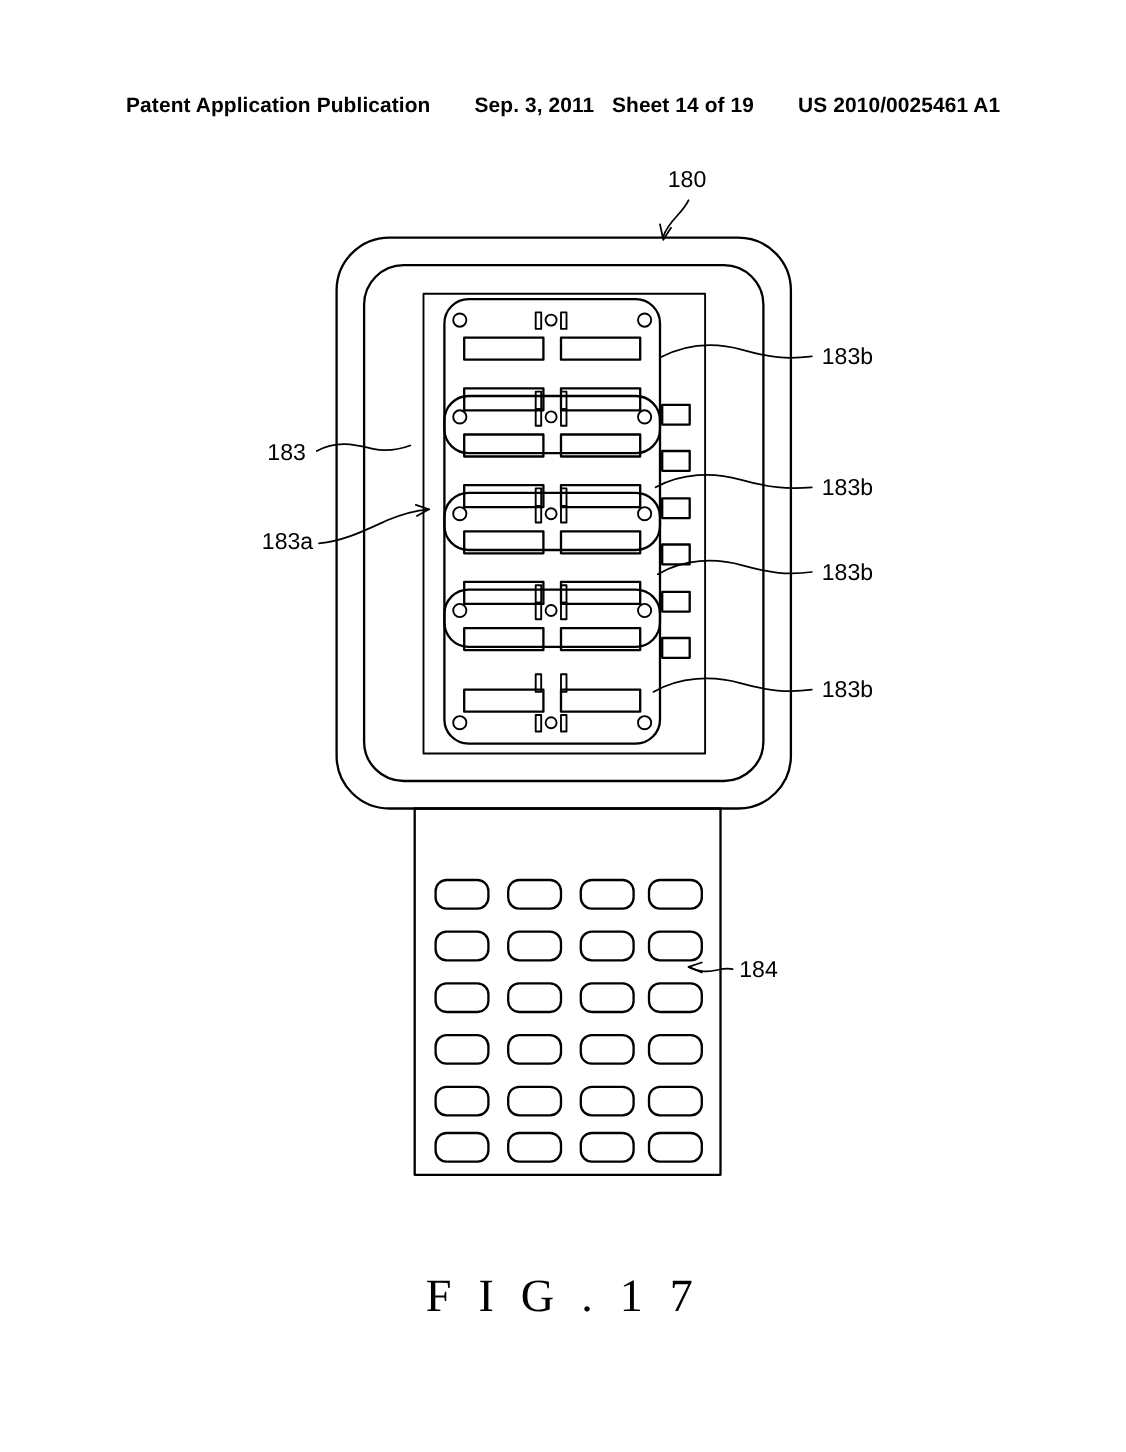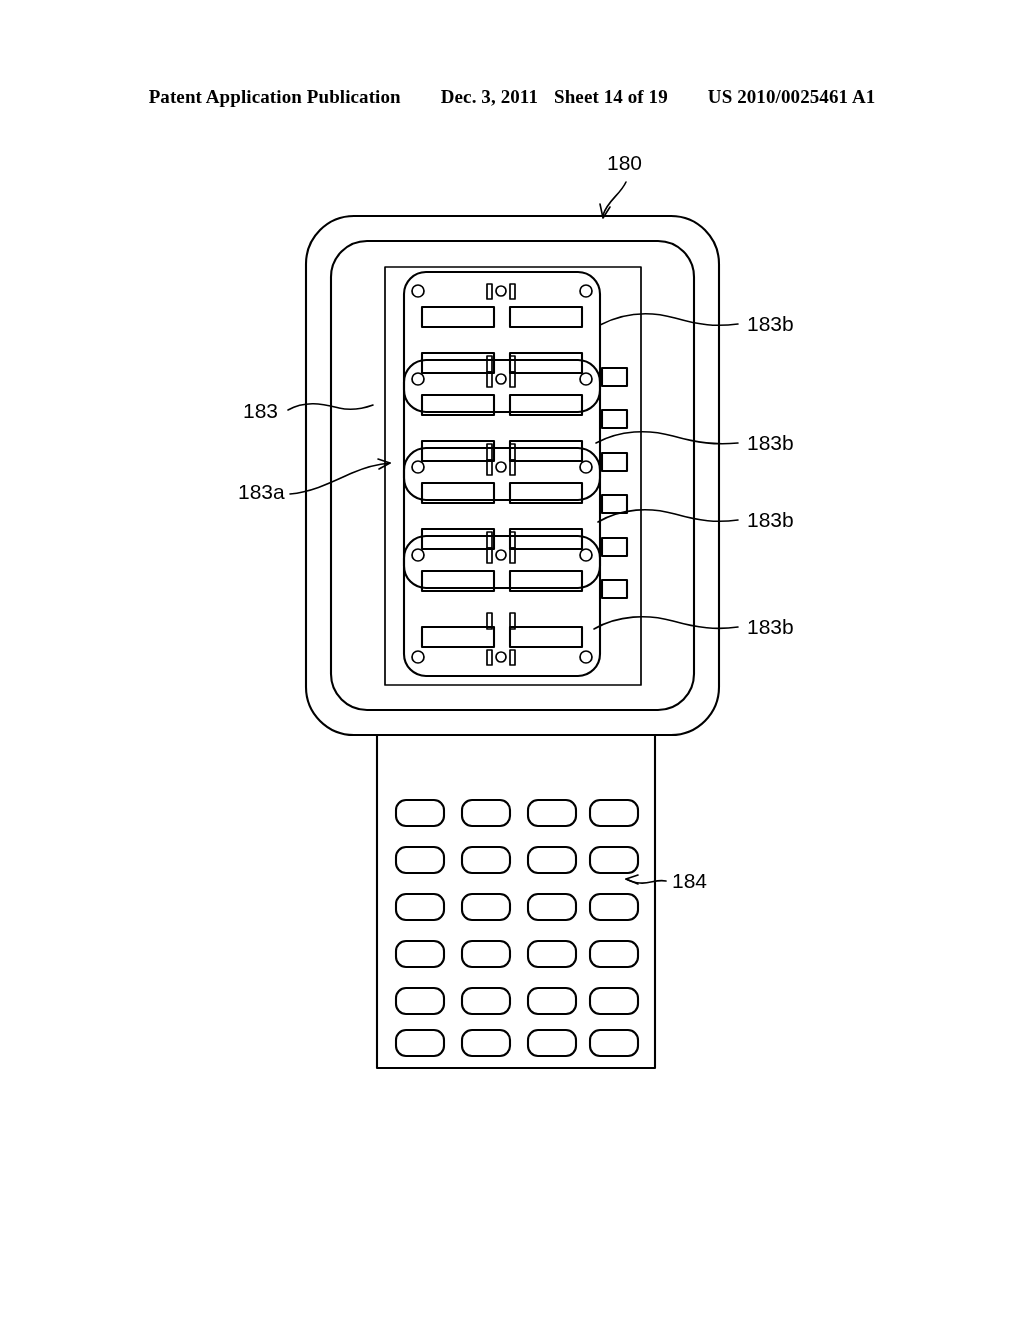--- a/index.html
+++ b/index.html
@@ -22,21 +22,21 @@
     background: #ffffff;
   }
   .header {
     position: absolute;
     top: 86px;
     left: 0;
     width: 1024px;
     display: flex;
     justify-content: center;
     align-items: baseline;
-    font-family: Liberation Serif, serif;
+    font-family: Liberation Sans, sans-serif;
     font-weight: bold;
     font-size: 19px;
     letter-spacing: 0.1px;
     white-space: nowrap;
   }
   .header .h-pub {
     margin-right: 40px;
   }
   .header .h-date {
     margin-right: 16px;
@@ -92,21 +92,21 @@
     fill: #000000;
   }
 </style>
 </head>
 <body>
 
 <div class="page">
 
   <div class="header">
     <span class="h-pub">Patent Application Publication</span>
-    <span class="h-date">Dec. 3, 2011</span>
+    <span class="h-date">Sep. 3, 2011</span>
     <span class="h-sheet">Sheet 14 of 19</span>
     <span class="h-doc">US 2010/0025461 A1</span>
   </div>
 
   <svg class="drawing" viewBox="0 0 1024 1320">
 
     <g>
       <rect class="ln" x="377" y="735" width="278" height="333" fill="#ffffff"></rect>
 
       <g>
@@ -262,14 +262,15 @@
     <text class="reflabel" x="243" y="418">183</text>
     <text class="reflabel" x="238" y="499">183a</text>
     <text class="reflabel" x="747" y="331">183b</text>
     <text class="reflabel" x="747" y="450">183b</text>
     <text class="reflabel" x="747" y="527">183b</text>
     <text class="reflabel" x="747" y="634">183b</text>
     <text class="reflabel" x="672" y="888">184</text>
 
   </svg>
 
+  <div class="figcaption">F I G . 1 7</div>
 
 </div>
 
 </body></html>

